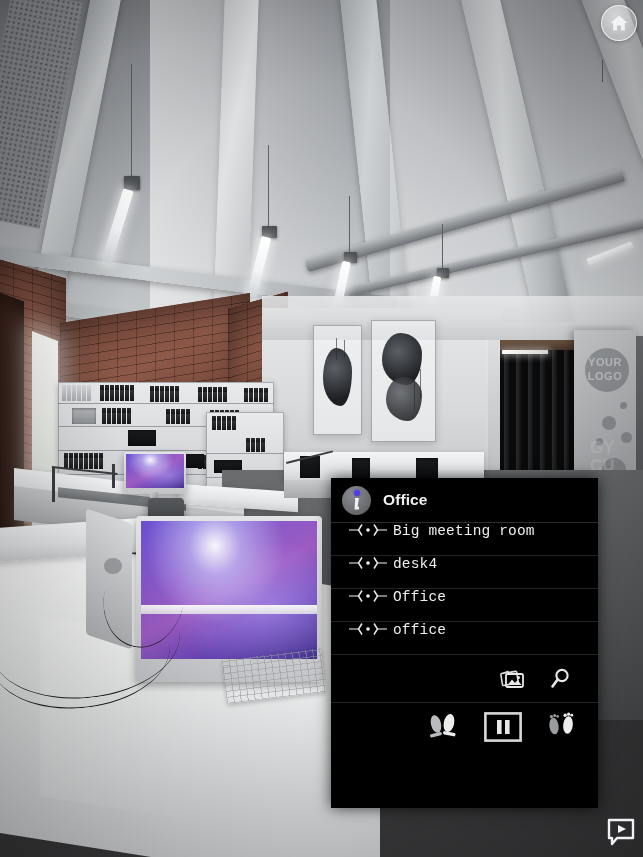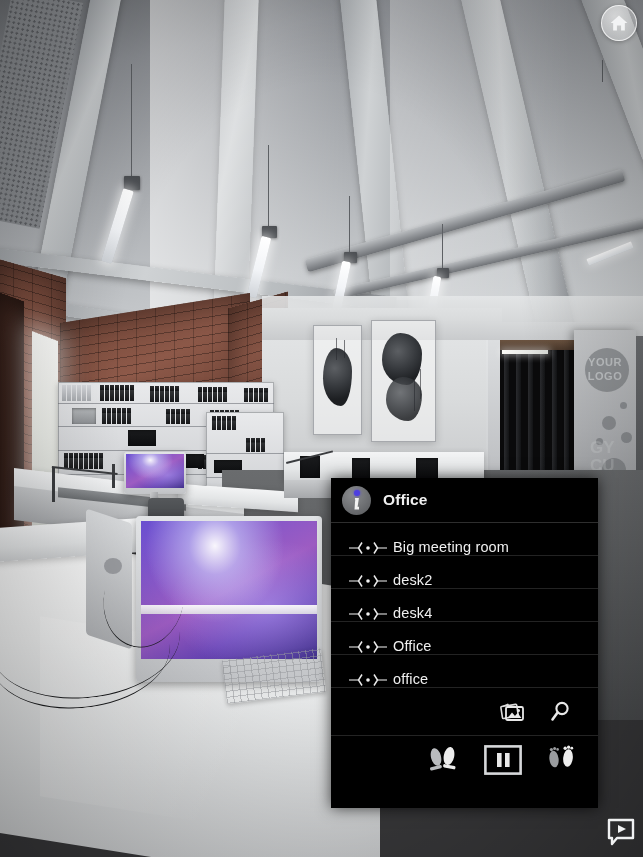--- a/index.html
+++ b/index.html
@@ -166,22 +166,22 @@
   .info-badge .dot { position:absolute; left:50%; top:4px; transform:translateX(-50%);
                      width:6px; height:6px; border-radius:50%; background:#4d3fe0;
                      box-shadow:0 0 3px #4d3fe0; }
   .info-badge .stem { position:absolute; left:50%; top:12px; transform:translateX(-50%);
                       width:5px; height:12px; background:#f2f2f2;
                       clip-path:polygon(18% 0,100% 0,72% 78%,100% 78%,100% 100%,0 100%,26% 18%,18% 18%); }
   .panel-title { margin-left:12px; font-size:15.5px; font-weight:bold; color:#f0f0f0;
                  letter-spacing:.1px; }
 
   .hotspot-list { }
-  .hotspot-row { height:33px; display:flex; align-items:flex-end;
-                 border-bottom:1px solid #232323; cursor:pointer; }
+  .hotspot-row { height:33px; display:flex; align-items:flex-start;
+                 border-bottom:1px solid #232323; cursor:pointer;font-family:Liberation Mono, monospace; }
   .hs-ico { width:62px; flex:none; display:flex; align-items:center;
             justify-content:center; padding-left:14px; }
   .hs-label { font-size:14.5px; color:#efefef; letter-spacing:.15px; }
 
   .panel-tools { height:48px; display:flex; align-items:center; justify-content:flex-end;
                  gap:22px; padding-right:24px; border-bottom:1px solid #242424; }
   .tool-btn { width:26px; height:26px; display:flex; align-items:center;
               justify-content:center; cursor:pointer; }
 
   .panel-playbar { height:47px; display:flex; align-items:center;
@@ -475,32 +475,20 @@
             <path d="M13 1.5 L9.5 7 L13 12.5" fill="none" stroke="#eaeaea" stroke-width="1.5"></path>
             <circle cx="19" cy="7" r="1.8" fill="#f2f2f2"></circle>
             <path d="M25 1.5 L28.5 7 L25 12.5" fill="none" stroke="#eaeaea" stroke-width="1.5"></path>
             <line x1="29" y1="7" x2="38" y2="7" stroke="#cfcfcf" stroke-width="1.2"></line>
           </svg>
         </span>
         <span class="hs-label">Big meeting room</span>
       </div>
 
 
-      <div class="hotspot-row">
-        <span class="hs-ico">
-          <svg width="40" height="14" viewBox="0 0 40 14">
-            <line x1="0" y1="7" x2="9" y2="7" stroke="#cfcfcf" stroke-width="1.2"></line>
-            <path d="M13 1.5 L9.5 7 L13 12.5" fill="none" stroke="#eaeaea" stroke-width="1.5"></path>
-            <circle cx="19" cy="7" r="1.8" fill="#f2f2f2"></circle>
-            <path d="M25 1.5 L28.5 7 L25 12.5" fill="none" stroke="#eaeaea" stroke-width="1.5"></path>
-            <line x1="29" y1="7" x2="38" y2="7" stroke="#cfcfcf" stroke-width="1.2"></line>
-          </svg>
-        </span>
-        <span class="hs-label">desk2</span>
-      </div>
 
 
       <div class="hotspot-row">
         <span class="hs-ico">
           <svg width="40" height="14" viewBox="0 0 40 14">
             <line x1="0" y1="7" x2="9" y2="7" stroke="#cfcfcf" stroke-width="1.2"></line>
             <path d="M13 1.5 L9.5 7 L13 12.5" fill="none" stroke="#eaeaea" stroke-width="1.5"></path>
             <circle cx="19" cy="7" r="1.8" fill="#f2f2f2"></circle>
             <path d="M25 1.5 L28.5 7 L25 12.5" fill="none" stroke="#eaeaea" stroke-width="1.5"></path>
             <line x1="29" y1="7" x2="38" y2="7" stroke="#cfcfcf" stroke-width="1.2"></line>

